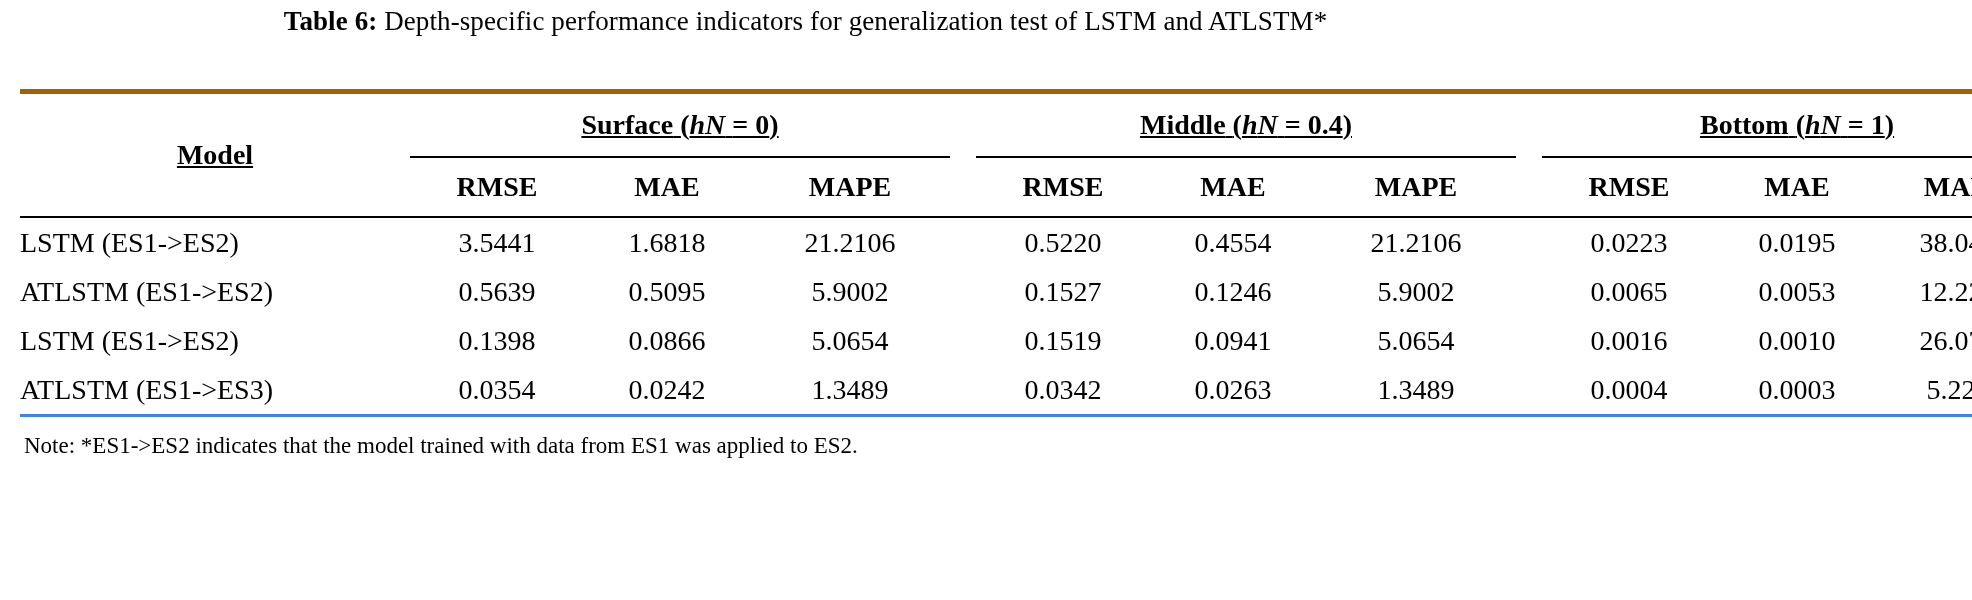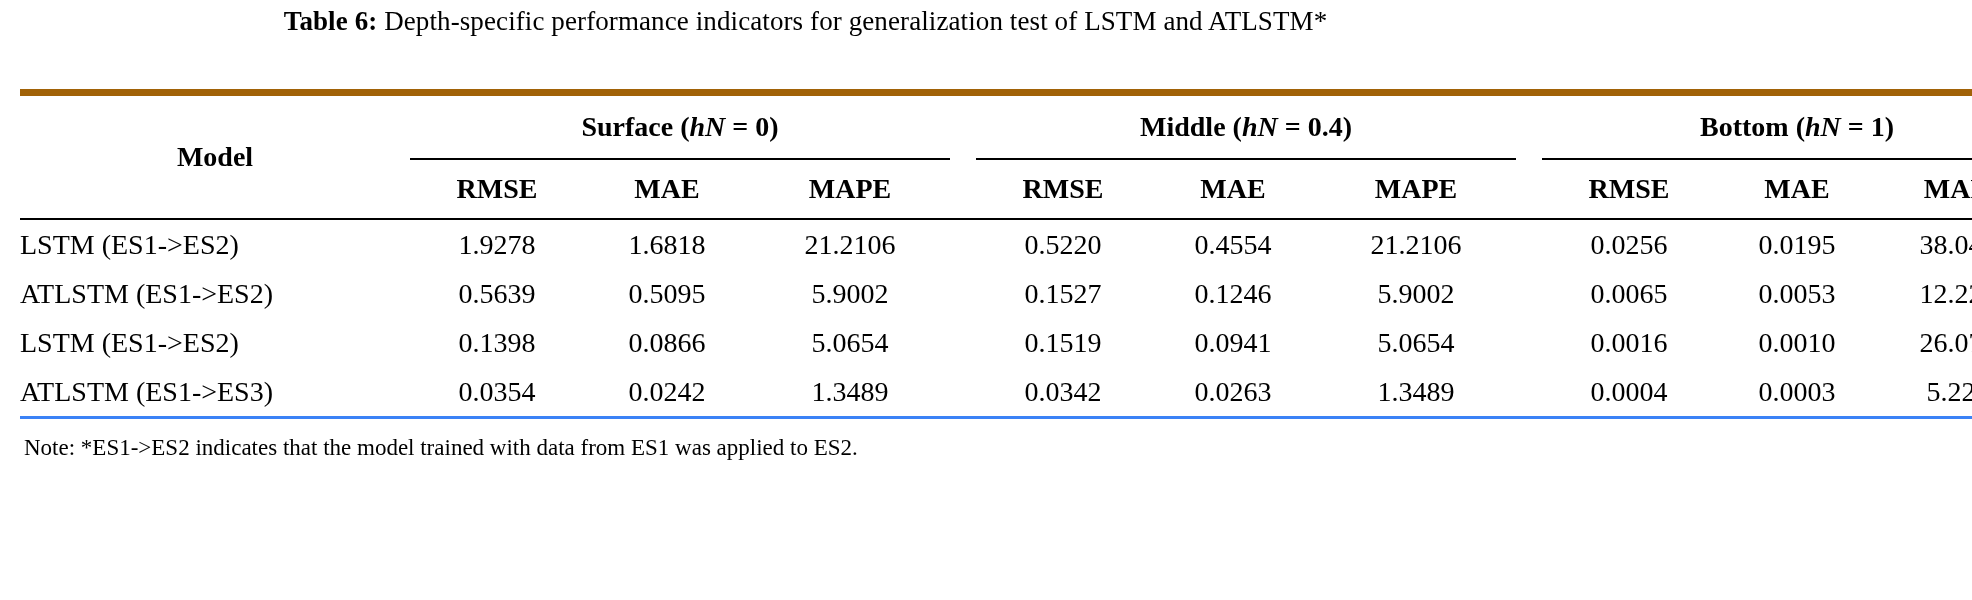--- a/index.html
+++ b/index.html
@@ -39,21 +39,22 @@
     width: 1932px;
     margin-top: 52px;
     table-layout: fixed;
   }
   table.main th, table.main td {
     padding: 0;
     font-size: 28px;
     vertical-align: middle;
   }
   .rule-top td {
-    border-top: 7px solid #a16207;
+    border-top: 5px solid #a16207;
+    text-decoration: underline;
   }
   .rule-mid td {
     border-top: 2px solid #000;
   }
   .rule-bottom td {
     border-bottom: 3px solid #3b82f6;
   }
   .hdr-group {
     text-align: center;
     font-weight: bold;
@@ -158,29 +159,29 @@
         <td class="sub-hdr">MAE</td>
         <td class="sub-hdr">MAPE</td>
         <td class="spacer-col"></td>
         <td class="sub-hdr">RMSE</td>
         <td class="sub-hdr">MAE</td>
         <td class="sub-hdr">MAPE</td>
       </tr>
 
       <tr class="rule-mid first-row">
         <td class="model-cell">LSTM (ES1-&gt;ES2)</td>
-        <td class="num">1.9278</td>
+        <td class="num">3.5441</td>
         <td class="num">1.6818</td>
         <td class="num">21.2106</td>
         <td class="spacer-col"></td>
         <td class="num">0.5220</td>
         <td class="num">0.4554</td>
         <td class="num">21.2106</td>
         <td class="spacer-col"></td>
-        <td class="num">0.0256</td>
+        <td class="num">0.0223</td>
         <td class="num">0.0195</td>
         <td class="num">38.0410</td>
       </tr>
 
       <tr>
         <td class="model-cell">ATLSTM (ES1-&gt;ES2)</td>
         <td class="num">0.5639</td>
         <td class="num">0.5095</td>
         <td class="num">5.9002</td>
         <td class="spacer-col"></td>

